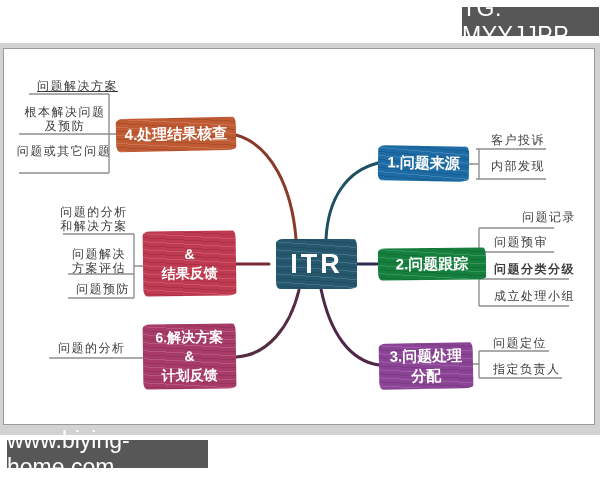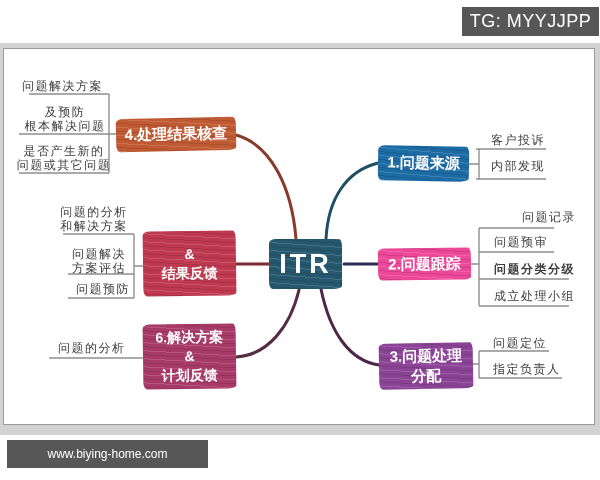--- a/index.html
+++ b/index.html
@@ -11,27 +11,27 @@
   .gray-band{
     position:absolute;left:0;top:43px;width:600px;height:392px;
     background:#d2d2d2;
   }
   .card{
     position:absolute;left:3px;top:48px;width:592px;height:377px;
     background:#ffffff;border:1px solid #9b9b9b;box-sizing:border-box;
   }
   .tg-badge{
     position:absolute;left:462px;top:7px;width:137px;height:29px;
-    background:#575757;color:#ffffff;font-size:18px;
+    background:#575757;color:#ffffff;font-size:23px;
     display:flex;align-items:center;justify-content:center;
     letter-spacing:.5px;z-index:5;
   }
   .site-badge{
     position:absolute;left:7px;top:440px;width:201px;height:28px;
-    background:#575757;color:#ffffff;font-size:12px;
+    background:#575757;color:#ffffff;font-size:23px;
     display:flex;align-items:center;justify-content:center;z-index:5;
   }
   svg.wires{position:absolute;left:0;top:0;width:592px;height:377px;}
   .node{
     position:absolute;color:#ffffff;font-weight:bold;
     display:flex;flex-direction:column;align-items:center;justify-content:center;
     text-align:center;line-height:1.35;
     border-radius:7px 3px 9px 4px / 4px 8px 3px 7px;
     overflow:hidden;
   }
@@ -76,55 +76,54 @@
       <path d="M469 315 L475 315 M475 302 L475 329 M475 302 L545 302 M475 329 L558 329"></path>
 
       <path d="M25 45 L105 45 M105 45 L105 124 M15 85 L112 85 M15 124 L105 124"></path>
 
       <path d="M59 185 L130 185 M130 185 L130 249 M64 225 L130 225 M64 249 L130 249 M130 217 L139 217"></path>
 
       <path d="M45 309 L139 309"></path>
     </g>
   </svg>
 
-  <div class="node center-node" style="left: 265px; top: 190px; width: 73px; height: 50px; background-color: rgb(37, 88, 110);">
+  <div class="node center-node" style="left: 272px; top: 190px; width: 81px; height: 50px; background-color: rgb(37, 88, 110);">
     <span>ITR</span>
   </div>
 
   <div class="node" style="left: 374px; top: 97px; width: 91px; height: 35px; font-size: 15px; transform: rotate(1deg); background-color: rgb(29, 107, 165);">
     <span>1.问题来源</span>
   </div>
   <div class="leaf" style="left:487px;top:84px;">客户投诉</div>
   <div class="leaf" style="left:487px;top:110px;">内部发现</div>
 
-  <div class="node" style="left: 374px; top: 199px; width: 93px; height: 32px; font-size: 15px; transform: rotate(-0.6deg); background-color: #ec4899; align-items: center;">
+  <div class="node" style="left: 374px; top: 199px; width: 108px; height: 32px; font-size: 15px; transform: rotate(-0.6deg); background-color: #15803d; align-items: center;">
     <span>2.问题跟踪</span>
   </div>
   <div class="leaf" style="left:490px;top:161px;margin-left:28px;">问题记录</div>
   <div class="leaf" style="left:490px;top:186px;">问题预审</div>
   <div class="leaf" style="left:490px;top:213px;font-weight:bold;">问题分类分级</div>
   <div class="leaf" style="left:490px;top:240px;">成立处理小组</div>
 
   <div class="node" style="left: 375px; top: 294px; width: 94px; height: 46px; font-size: 15px; transform: rotate(-1deg); background-color: rgb(139, 68, 149);">
     <span>3.问题处理</span>
     <span>分配</span>
   </div>
   <div class="leaf" style="left:489px;top:287px;">问题定位</div>
   <div class="leaf" style="left:489px;top:313px;">指定负责人</div>
 
   <div class="node" style="left: 112px; top: 69px; width: 120px; height: 33px; font-size: 15px; transform: rotate(-1.2deg); background-color: rgb(192, 90, 51);">
     <span>4.处理结果核查</span>
   </div>
-  <div class="leaf" style="left:18px;top:30px;">问题解决方案</div>
+  <div class="leaf" style="left:33px;top:30px;text-decoration:underline;">问题解决方案</div>
   <div class="leaf ctr" style="left:15px;top:56px;width:92px;">
+    <div>根本解决问题</div>
     <div>及预防</div>
-    <div>根本解决问题</div>
   </div>
   <div class="leaf ctr" style="left:10px;top:95px;width:100px;">
-    <div>是否产生新的</div>
     <div>问题或其它问题</div>
   </div>
 
   <div class="node" style="left: 139px; top: 182px; width: 93px; height: 65px; font-size: 14px; line-height: 19px; transform: rotate(-0.8deg); background-color: rgb(191, 58, 80);">
     <span>&amp;</span>
     <span>结果反馈</span>
   </div>
   <div class="leaf ctr" style="left:52px;top:156px;width:76px;">
     <div>问题的分析</div>
     <div>和解决方案</div>

